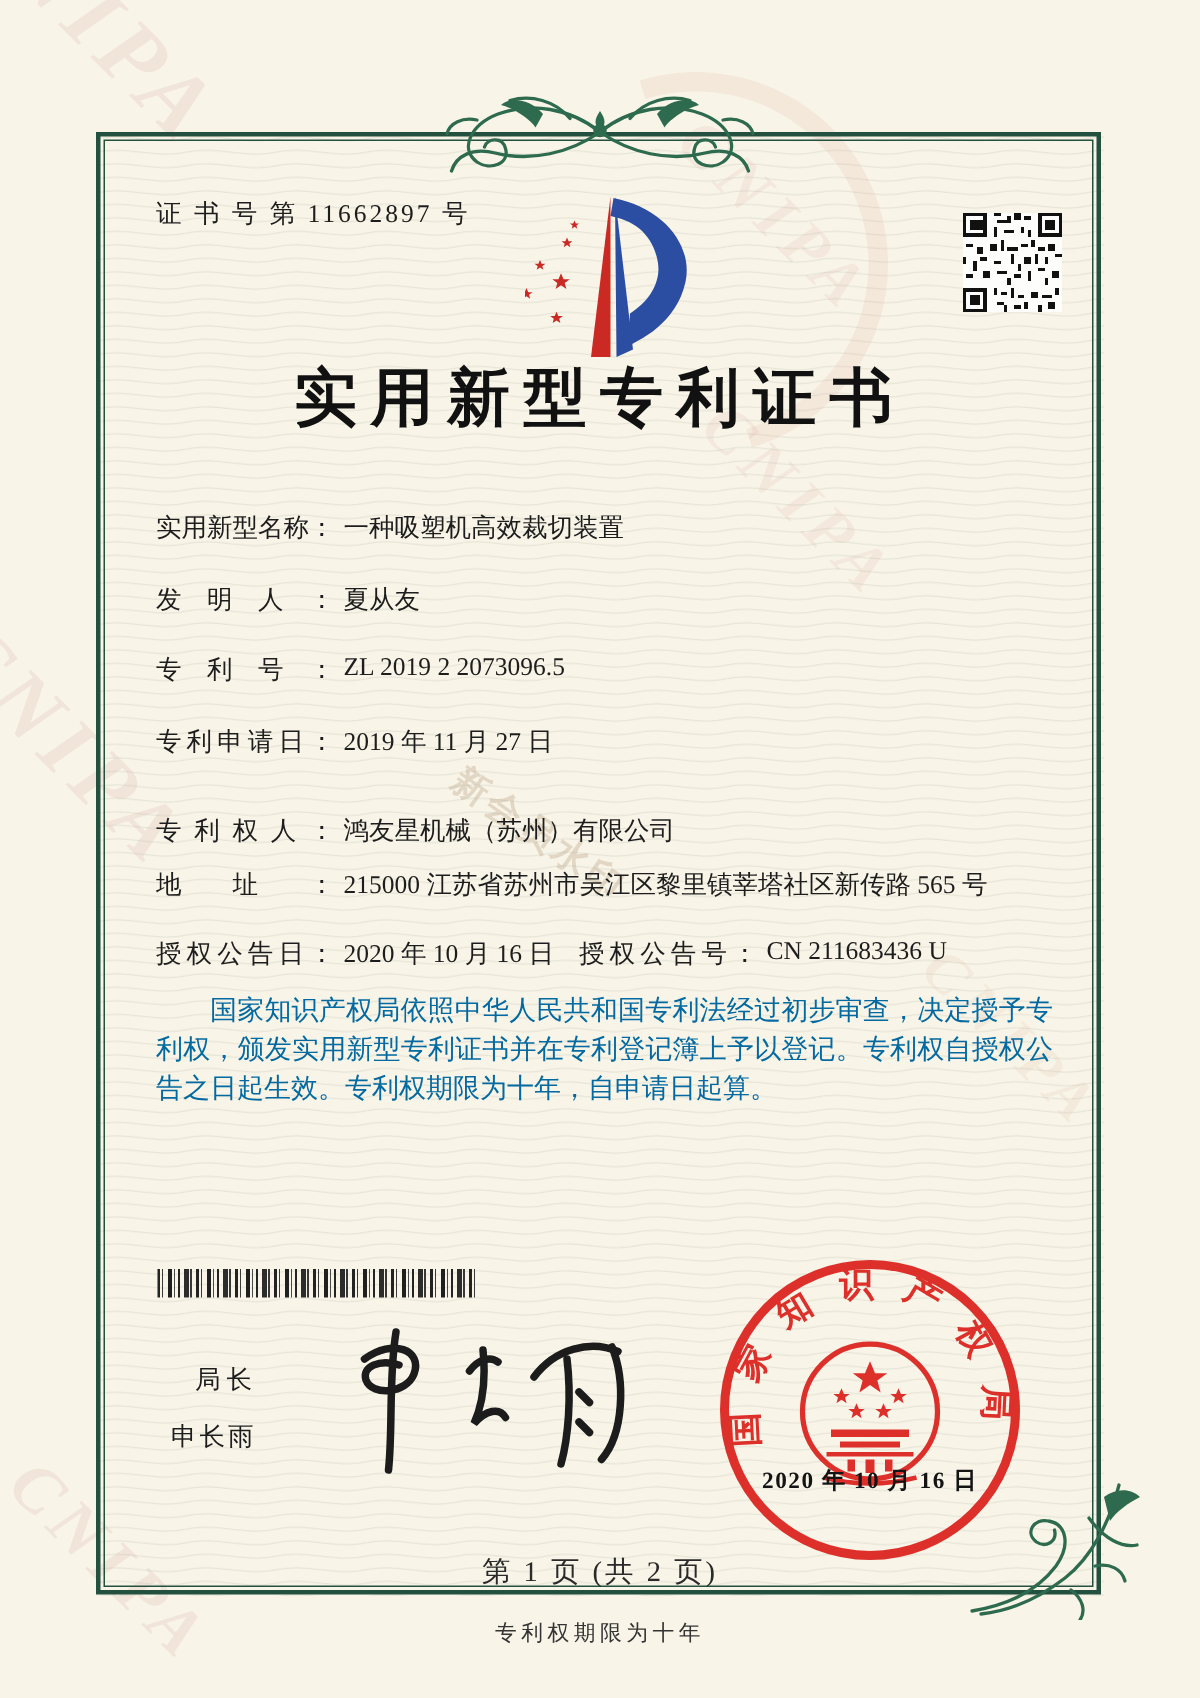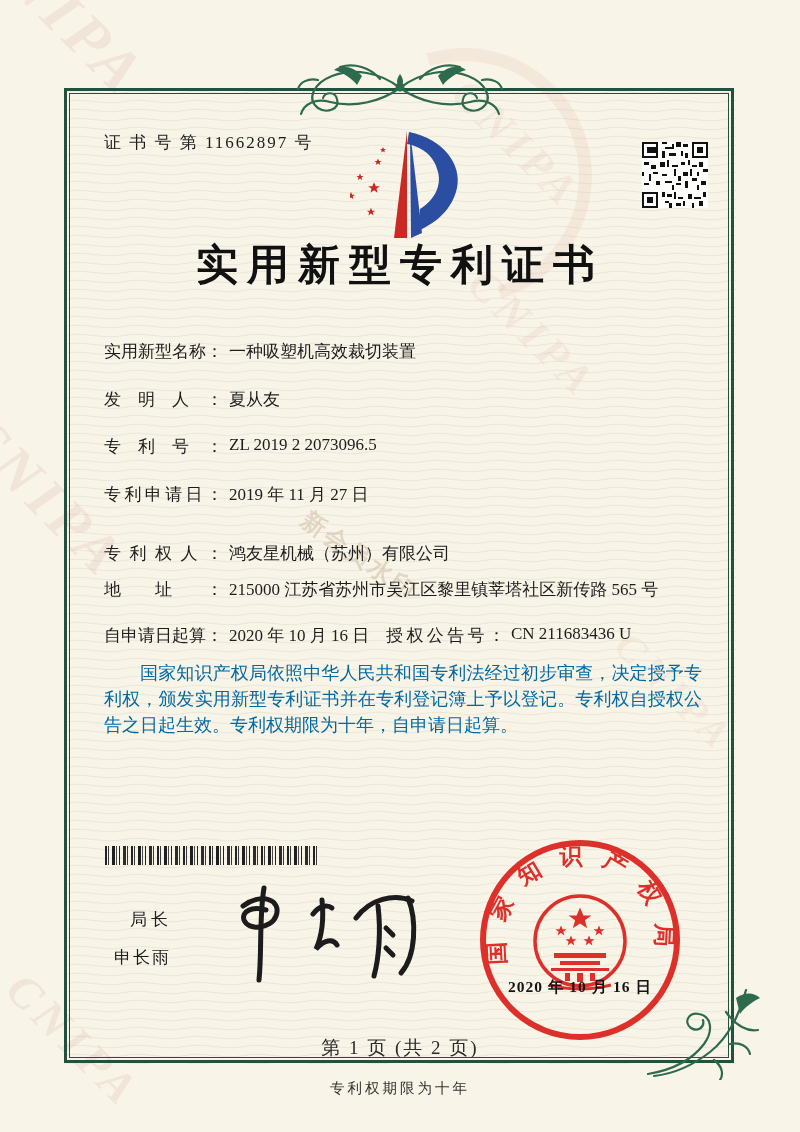--- a/index.html
+++ b/index.html
@@ -229,21 +229,21 @@
 <div class="abs frow r4">
   <span class="flabel">专利申请日：</span><span class="fval">2019 年 11 月 27 日</span>
 </div>
 <div class="abs frow r5">
   <span class="flabel">专利权人：</span><span class="fval">鸿友星机械（苏州）有限公司</span>
 </div>
 <div class="abs frow r6">
   <span class="flabel">地址：</span><span class="fval">215000 江苏省苏州市吴江区黎里镇莘塔社区新传路 565 号</span>
 </div>
 <div class="abs frow r7">
-  <span class="flabel">自申请日起算：</span><span class="fval">2020 年 10 月 16 日</span>
+  <span class="flabel">授权公告日：</span><span class="fval">2020 年 10 月 16 日</span>
   <span class="fpair2">
     <span class="flabel">授权公告号：</span><span class="fval">CN 211683436 U</span>
   </span>
 </div>
 
 <div class="abs paras">
   <p>国家知识产权局依照中华人民共和国专利法经过初步审查，决定授予专利权，颁发实用新型专利证书并在专利登记簿上予以登记。专利权自授权公告之日起生效。专利权期限为十年，自申请日起算。</p>
 </div>
 
 <div class="abs barcode"></div>

